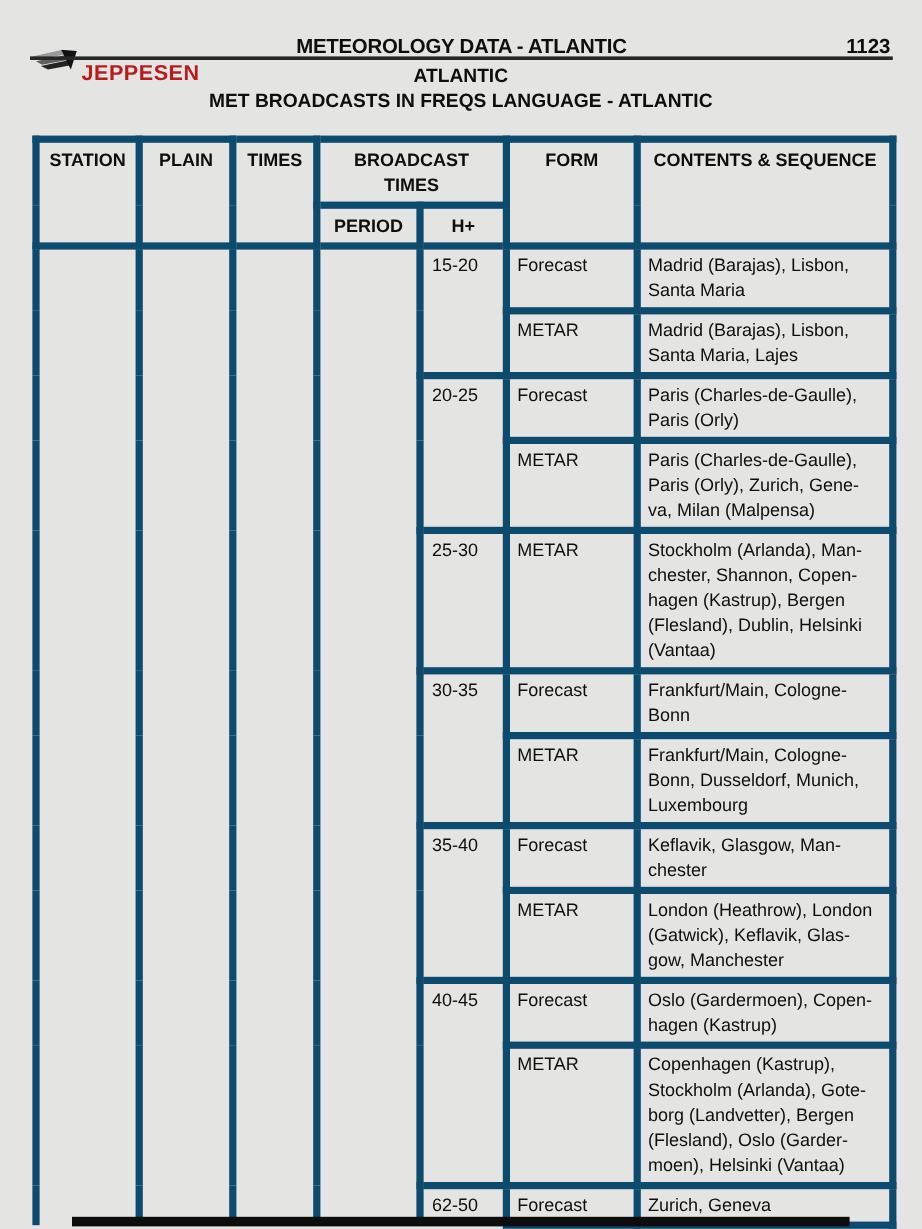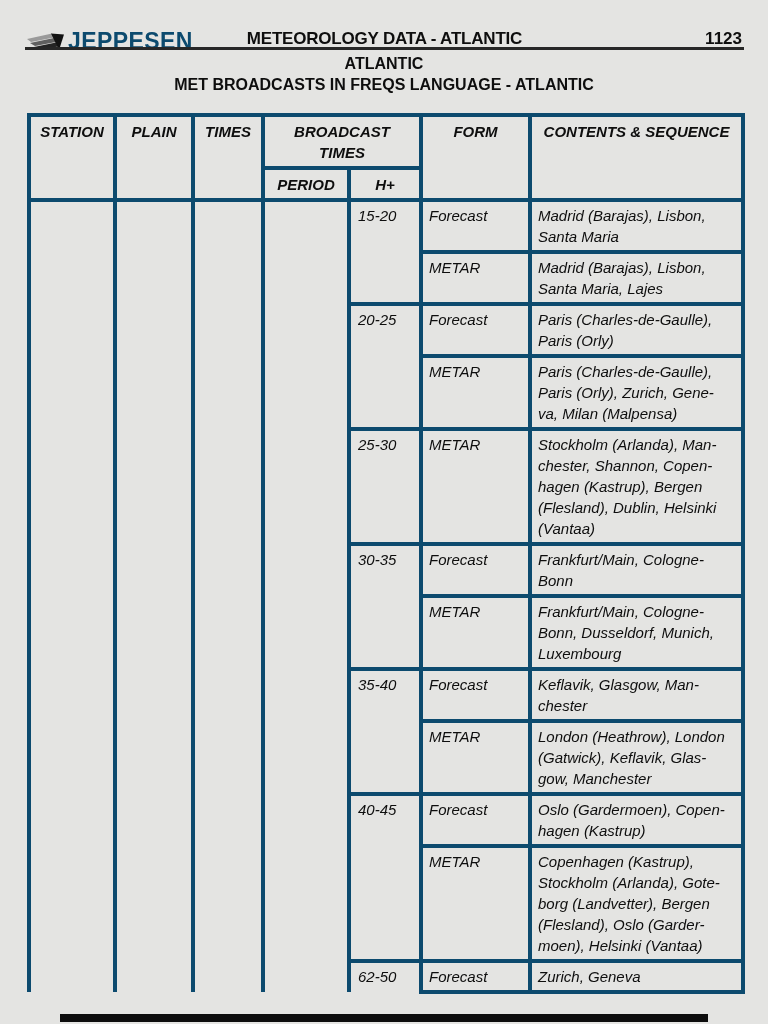--- a/index.html
+++ b/index.html
@@ -10,21 +10,21 @@
     color: #0e0e0e;
     position: relative;
     overflow: hidden;
   }
   .page { position: absolute; inset: 0; }
 
   
   .header-bar { position: absolute; top: 28px; left: 27px; right: 26px; height: 22px; }
   .logo { position: absolute; left: 0; top: 0; display: flex; align-items: center; gap: 3px; }
   .logo svg { display: block; }
-  .logo-text { font-weight: bold; font-size: 23px; letter-spacing: 0.4px; color: #0c4a6e; }
+  .logo-text { font-weight: bold; font-size: 18px; letter-spacing: 0.4px; color: #b91c1c; margin-top: 23px; }
   .doc-title {
     position: absolute; left: 0; right: 0; top: 1px;
     text-align: center; font-weight: bold; font-size: 17px; letter-spacing: -0.2px;
   }
   .page-num { position: absolute; right: 0; top: 1px; font-weight: bold; font-size: 17px; }
   .rule { position: absolute; top: 47px; left: 25px; width: 719px; height: 3px; background: #272727; }
 
   .t-region {
     position: absolute; top: 55px; left: 0; width: 100%;
     text-align: center; font-weight: bold; font-size: 16px;
@@ -35,26 +35,25 @@
   }
 
   
   table.met {
     position: absolute; left: 27px; top: 113px;
     width: 714px;
     border-collapse: collapse; table-layout: fixed;
     font-size: 15px; line-height: 21px;
   }
   .met th, .met td {
-    border: 4px solid #0c4a6e;
+    border: 6px solid #0c4a6e;
     padding: 3px 6px;
     vertical-align: top;
     text-align: left;
     overflow: hidden;
-    font-style: italic;
   }
   .met th {
     text-align: center;
     font-weight: bold;
     padding-top: 4px;
   }
   .hrow1 { height: 49px; }
   .hrow2 { height: 28px; }
   .pre { white-space: pre-line; }
   td.hp { padding-left: 7px; }

